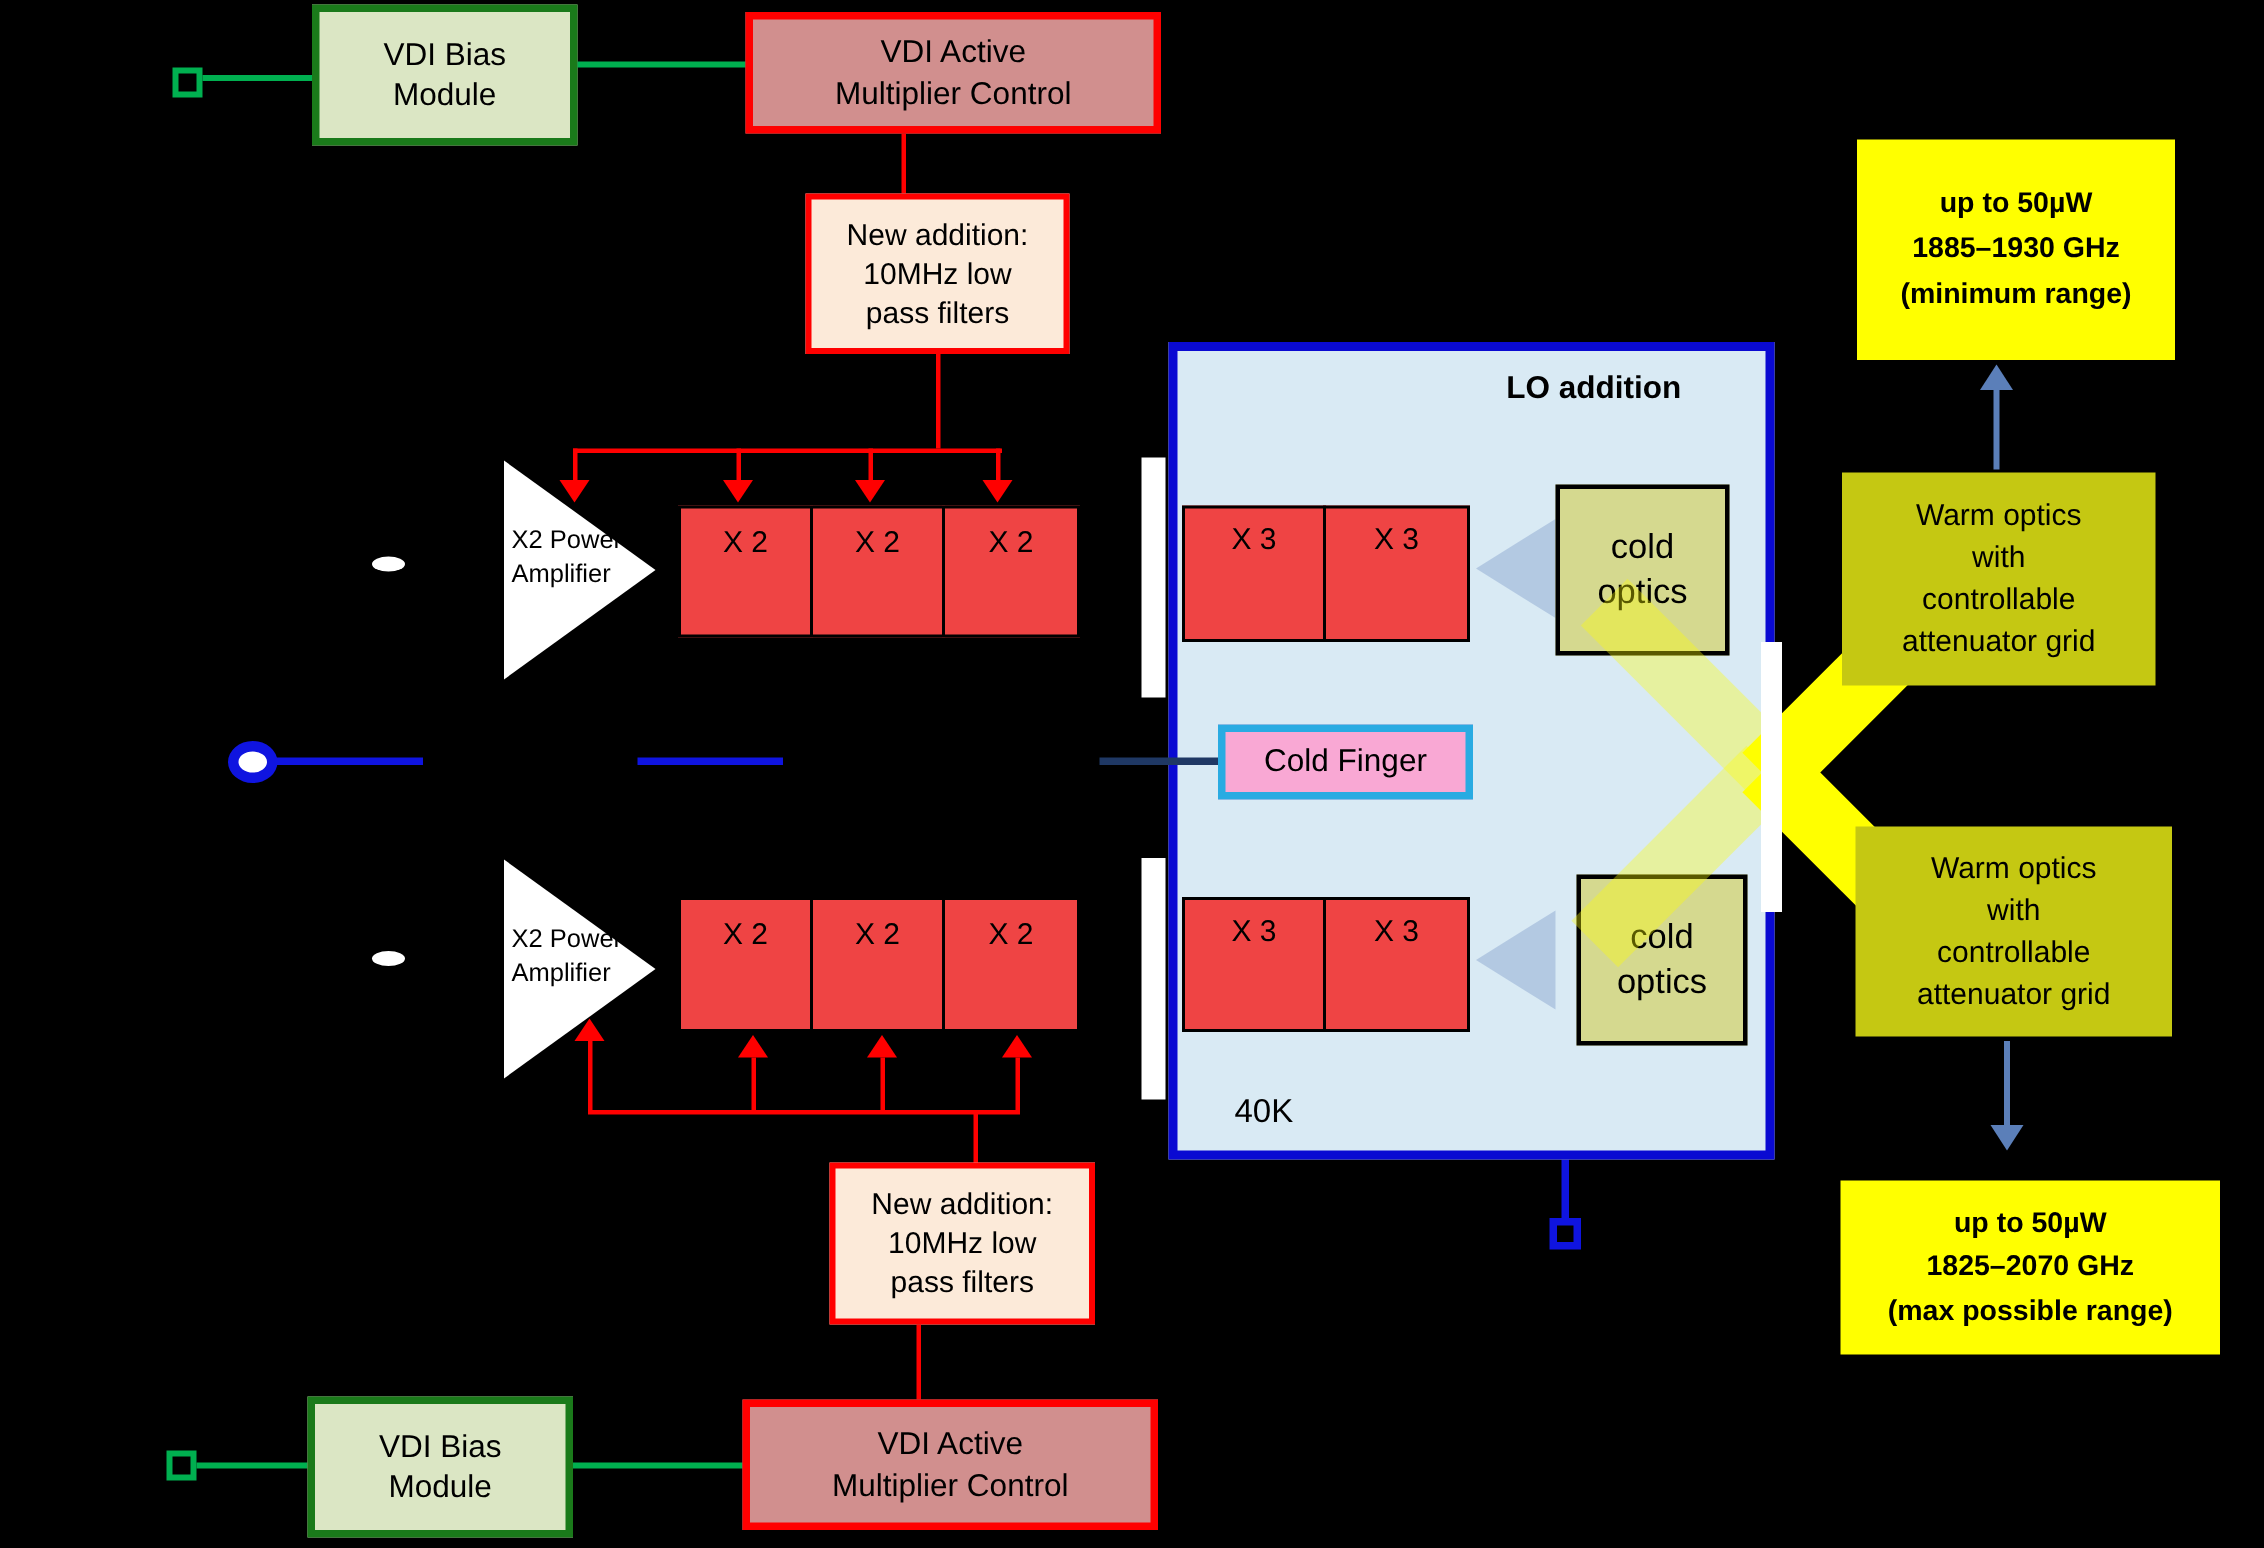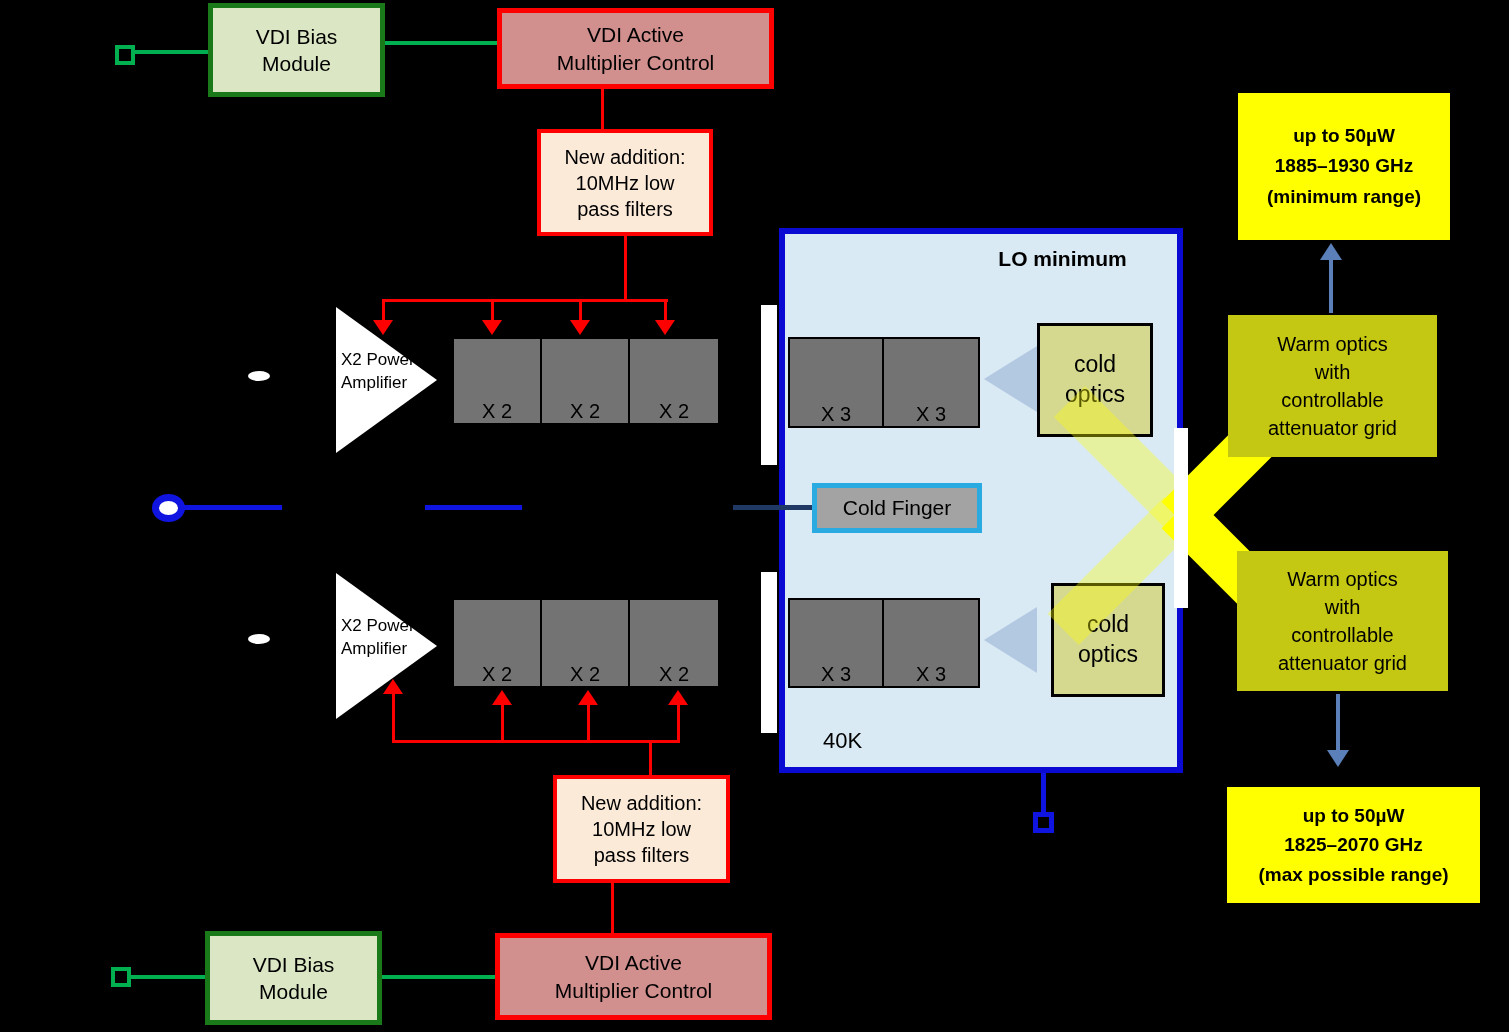--- a/index.html
+++ b/index.html
@@ -1,22 +1,22 @@
 <!DOCTYPE html>
 <html><head>
 <meta charset="utf-8">
 <style>
   html,body{margin:0;padding:0;background:#000;}
   .stage{position:relative;width:1509px;height:1032px;background:#000;overflow:hidden;
          font-family:"Liberation Sans",sans-serif;}
   .abs{position:absolute;box-sizing:border-box;}
   .box{display:flex;align-items:center;justify-content:center;text-align:center;
        white-space:pre-line;color:#000;line-height:1.3;}
-  .mult{background:#737373;border:2px solid #000;display:flex;justify-content:center;
-        align-items:flex-end;padding-top:12px;font-size:20px;color:#000;}
+  .mult{background:#ef4444;border:2px solid #000;display:flex;justify-content:center;
+        align-items:flex-start;padding-top:12px;font-size:20px;color:#000;}
   .vline-red{width:3px;background:#ff0000;}
   .hline-red{height:3px;background:#ff0000;}
   .ah-down{width:0;height:0;border-left:10px solid transparent;border-right:10px solid transparent;border-top:15px solid #ff0000;}
   .ah-up{width:0;height:0;border-left:10px solid transparent;border-right:10px solid transparent;border-bottom:15px solid #ff0000;}
   .bah-up{width:0;height:0;border-left:11px solid transparent;border-right:11px solid transparent;border-bottom:17px solid #5b7fb9;}
   .bah-down{width:0;height:0;border-left:11px solid transparent;border-right:11px solid transparent;border-top:17px solid #5b7fb9;}
   .greenline{background:#00b050;}
   .blueline{background:#0f14e0;}
 </style>
 </head>
@@ -63,41 +63,41 @@
   <div class="abs mult" style="left:540px;top:337px;width:90px;height:88px;">
     <span>X 2</span>
     </div>
   <div class="abs mult" style="left:628px;top:337px;width:92px;height:88px;">
     <span>X 2</span>
     </div>
   <div class="abs" style="left:761px;top:305px;width:16px;height:160px;background:#fff;"></div>
   <div class="abs" style="left:761px;top:572px;width:16px;height:161px;background:#fff;"></div>
 
   <div class="abs" style="left:779px;top:228px;width:404px;height:545px;background:#d9eaf4;border:6px solid #0a0ad2;z-index:1;"></div>
-  <div class="abs" style="left:955px;top:247px;width:215px;font-size:21px;font-weight:bold;color:#000;text-align:center;z-index:3;">LO minimum</div>
+  <div class="abs" style="left:955px;top:247px;width:215px;font-size:21px;font-weight:bold;color:#000;text-align:center;z-index:3;">LO addition</div>
 
   <div class="abs" style="left:1046px;top:436px;width:160px;height:44px;background:rgba(255,255,0,0.35);transform:rotate(45deg);z-index:4;"></div>
   <div class="abs" style="left:1039px;top:549px;width:165px;height:44px;background:rgba(255,255,0,0.35);transform:rotate(-45deg);z-index:4;"></div>
   <div class="abs" style="left:1160px;top:452px;width:122px;height:46px;background:#ffff00;transform:rotate(-45deg);z-index:4;"></div>
   <div class="abs" style="left:1160px;top:532px;width:122px;height:46px;background:#ffff00;transform:rotate(45deg);z-index:4;"></div>
   <div class="abs" style="left:1174px;top:428px;width:14px;height:180px;background:#fff;z-index:6;"></div>
 
   <div class="abs mult" style="left:788px;top:337px;width:96px;height:91px;padding-top:10px;z-index:3;">
     <span>X 3</span>
     </div>
   <div class="abs mult" style="left:882px;top:337px;width:98px;height:91px;padding-top:10px;z-index:3;">
     <span>X 3</span>
     </div>
   <div class="abs" style="left:984px;top:346px;width:0;height:0;border-top:33px solid transparent;border-bottom:33px solid transparent;border-right:53px solid #b3c9e2;z-index:2;"></div>
   <div class="abs box" style="left:1037px;top:323px;width:116px;height:114px;background:#d5d98f;border:3px solid #000;font-size:23px;z-index:3;">
     <span>cold
 optics</span>
   </div>
   <div class="abs" style="left:733px;top:505px;width:82px;height:5px;background:#1f3864;z-index:5;"></div>
-  <div class="abs box" style="left:812px;top:483px;width:170px;height:50px;background:#a3a3a3;border:5px solid #29abe2;font-size:21px;z-index:5;">
+  <div class="abs box" style="left:812px;top:483px;width:170px;height:50px;background:#f9a8d4;border:5px solid #29abe2;font-size:21px;z-index:5;">
     <span>Cold Finger</span>
   </div>
   <div class="abs mult" style="left:788px;top:598px;width:96px;height:90px;padding-top:10px;z-index:3;">
     <span>X 3</span>
     </div>
   <div class="abs mult" style="left:882px;top:598px;width:98px;height:90px;padding-top:10px;z-index:3;">
     <span>X 3</span>
     </div>
   <div class="abs" style="left:984px;top:607px;width:0;height:0;border-top:33px solid transparent;border-bottom:33px solid transparent;border-right:53px solid #b3c9e2;z-index:2;"></div>
   <div class="abs box" style="left:1051px;top:583px;width:114px;height:114px;background:#d5d98f;border:3px solid #000;font-size:23px;z-index:3;">

